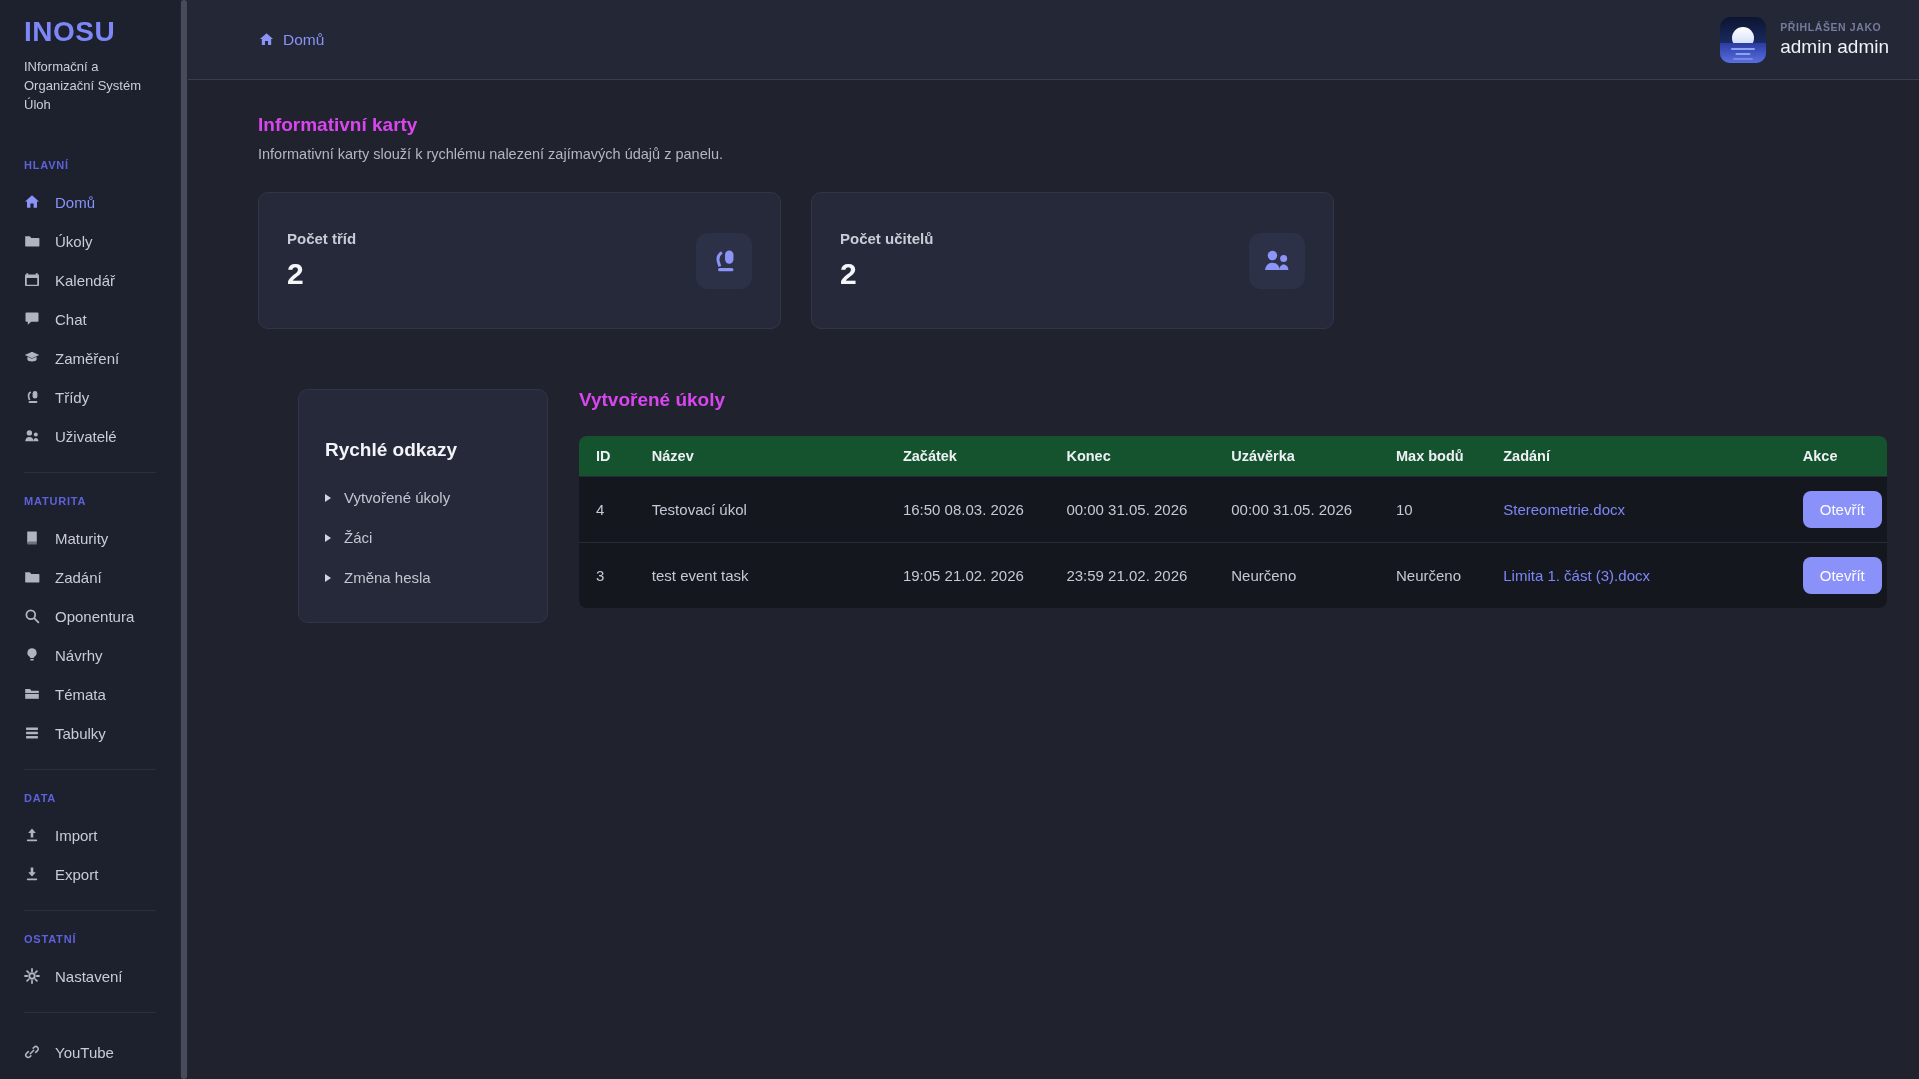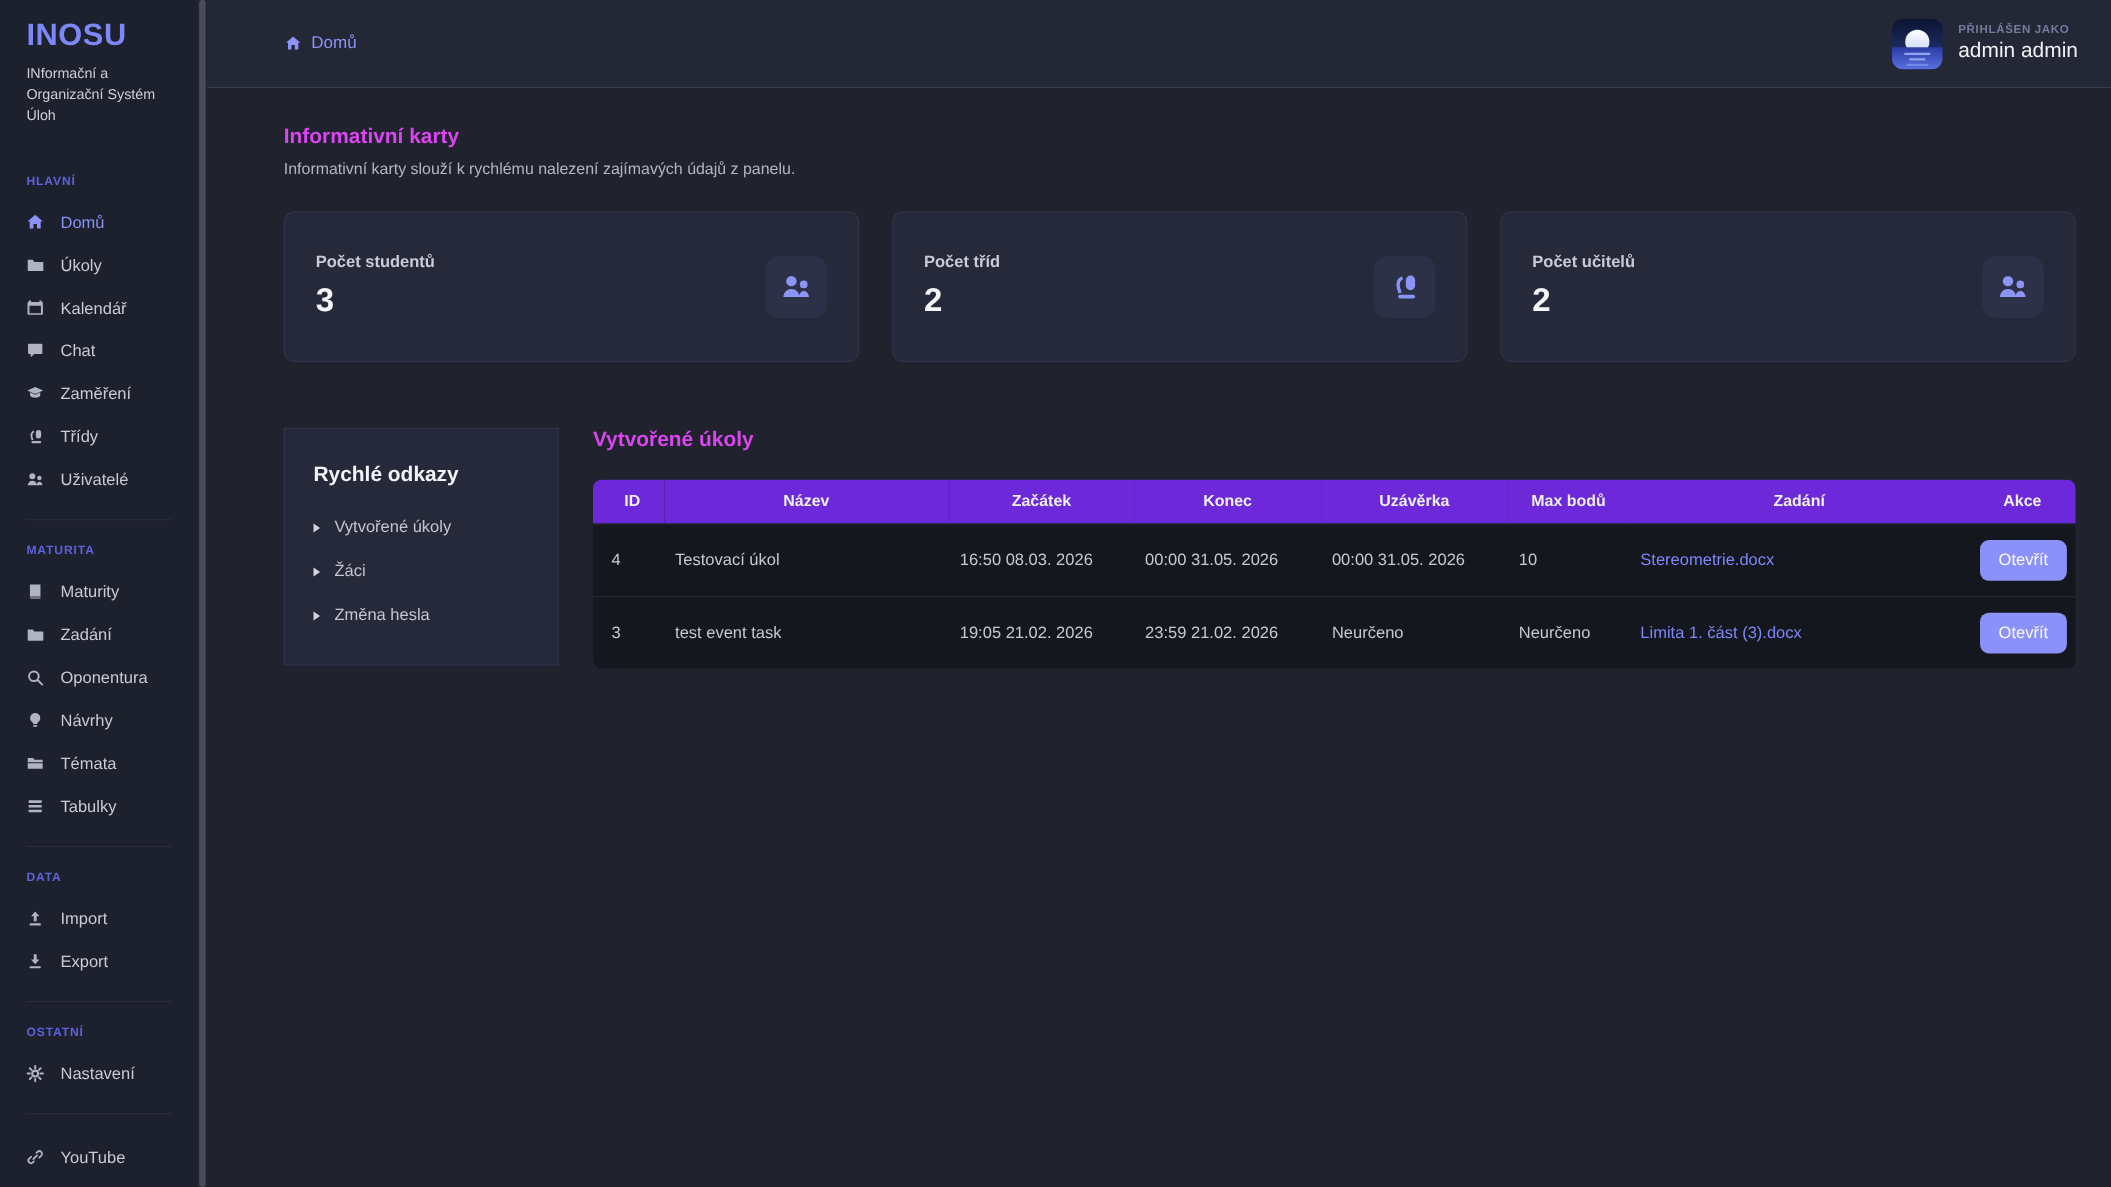--- a/index.html
+++ b/index.html
@@ -66,31 +66,31 @@
     background:#262939; border:1px solid #31354a; border-radius:10px; height:137px;
     padding:0 28px; display:flex; align-items:center; justify-content:space-between;
   }
   .stat-label { font-size:15px; font-weight:700; color:#c9ccd7; }
   .stat-value { font-size:30px; font-weight:700; color:#f5f6f9; margin-top:10px; }
   .stat-icon { width:56px; height:56px; border-radius:12px; background:#2d3147; color:#8c95f7;
     display:flex; align-items:center; justify-content:center; flex:none; }
   .stat-icon svg { width:28px; height:28px; fill:currentColor; }
 
   .row2 { display:flex; gap:31px; margin-top:60px; align-items:flex-start; }
-  .quick-card { width:250px; flex:none; background:#262939; border:1px solid #31354a; border-radius:0;
-    padding:31px 26px 36px; }
+  .quick-card { width:250px; flex:none; background:#262939; border:1px solid #31354a; border-radius:10px;
+    padding:49px 26px 36px;margin-left:40px; }
   .quick-title { font-size:19px; font-weight:700; color:#f3f4f7; }
   .quick-list { margin-top:28px; display:flex; flex-direction:column; gap:23px; }
   .quick-item { display:flex; align-items:center; gap:13px; color:#c3c6d1; font-size:15px; cursor:pointer; }
   .tri { width:0; height:0; flex:none; border-left:6px solid #d2d5de; border-top:4.5px solid transparent; border-bottom:4.5px solid transparent; }
 
   .tasks { flex:1; min-width:0; }
   .table-wrap { margin-top:25px; border-radius:8px; overflow:hidden; }
   table { width:100%; border-collapse:collapse; table-layout:fixed; }
-  thead th { background:#6d28d9; color:#eef0f4; font-size:14.5px; font-weight:700; text-align:center; height:40px; padding:0 10px; }
+  thead th { background:#14532d; color:#eef0f4; font-size:14.5px; font-weight:700; text-align:left; height:40px; padding:0 10px; }
   thead th:first-child, tbody td:first-child { padding-left:17px; }
   tbody td { background:#15171f; color:#c6c9d4; font-size:15px; height:66px; padding:0 10px; border-top:1px solid #272a38; }
   .file-link { color:#7d87f8; cursor:pointer; text-decoration:none; }
   .btn-open {
     background:#8a91f8; color:#fcfcff; border:none; border-radius:8px;
     padding:10px 17px; font-size:15px; font-family:inherit; cursor:pointer;
   }
 </style>
 </head>
 <body>
@@ -313,34 +313,20 @@
         </div>
       </div>
     </header>
 
     <div class="content">
 
       <h1 class="section-title">Informativní karty</h1>
       <div class="section-desc">Informativní karty slouží k rychlému nalezení zajímavých údajů z panelu.</div>
 
       <div class="cards">
-        <div class="stat-card">
-          <div>
-            <div class="stat-label">Počet studentů</div>
-            <div class="stat-value">3</div>
-          </div>
-          <div class="stat-icon">
-            <svg viewBox="0 0 16 16">
-                <circle cx="5.4" cy="4.9" r="2.7"></circle>
-                <path d="M1.2 13.2c.2-2.6 1.9-4.2 4.2-4.2s4 1.6 4.2 4.2z"></path>
-                <circle cx="11.8" cy="6.6" r="2"></circle>
-                <path d="M9.3 13.2c.1-1.9 1.1-3.2 2.5-3.2 1.5 0 2.6 1.3 2.7 3.2z"></path>
-              </svg>
-          </div>
-        </div>
         <div class="stat-card">
           <div>
             <div class="stat-label">Počet tříd</div>
             <div class="stat-value">2</div>
           </div>
           <div class="stat-icon">
             <svg viewBox="0 0 16 16">
                 <rect x="8.6" y="2" width="4.8" height="7.6" rx="2.4"></rect>
                 <path d="M6.8 3.1C4.9 4.2 4.2 6.3 4.8 8.5l.8 2.6" fill="none" stroke="currentColor" stroke-width="1.7"></path>
                 <rect x="4.6" y="12" width="8.8" height="1.9" rx=".95"></rect>

